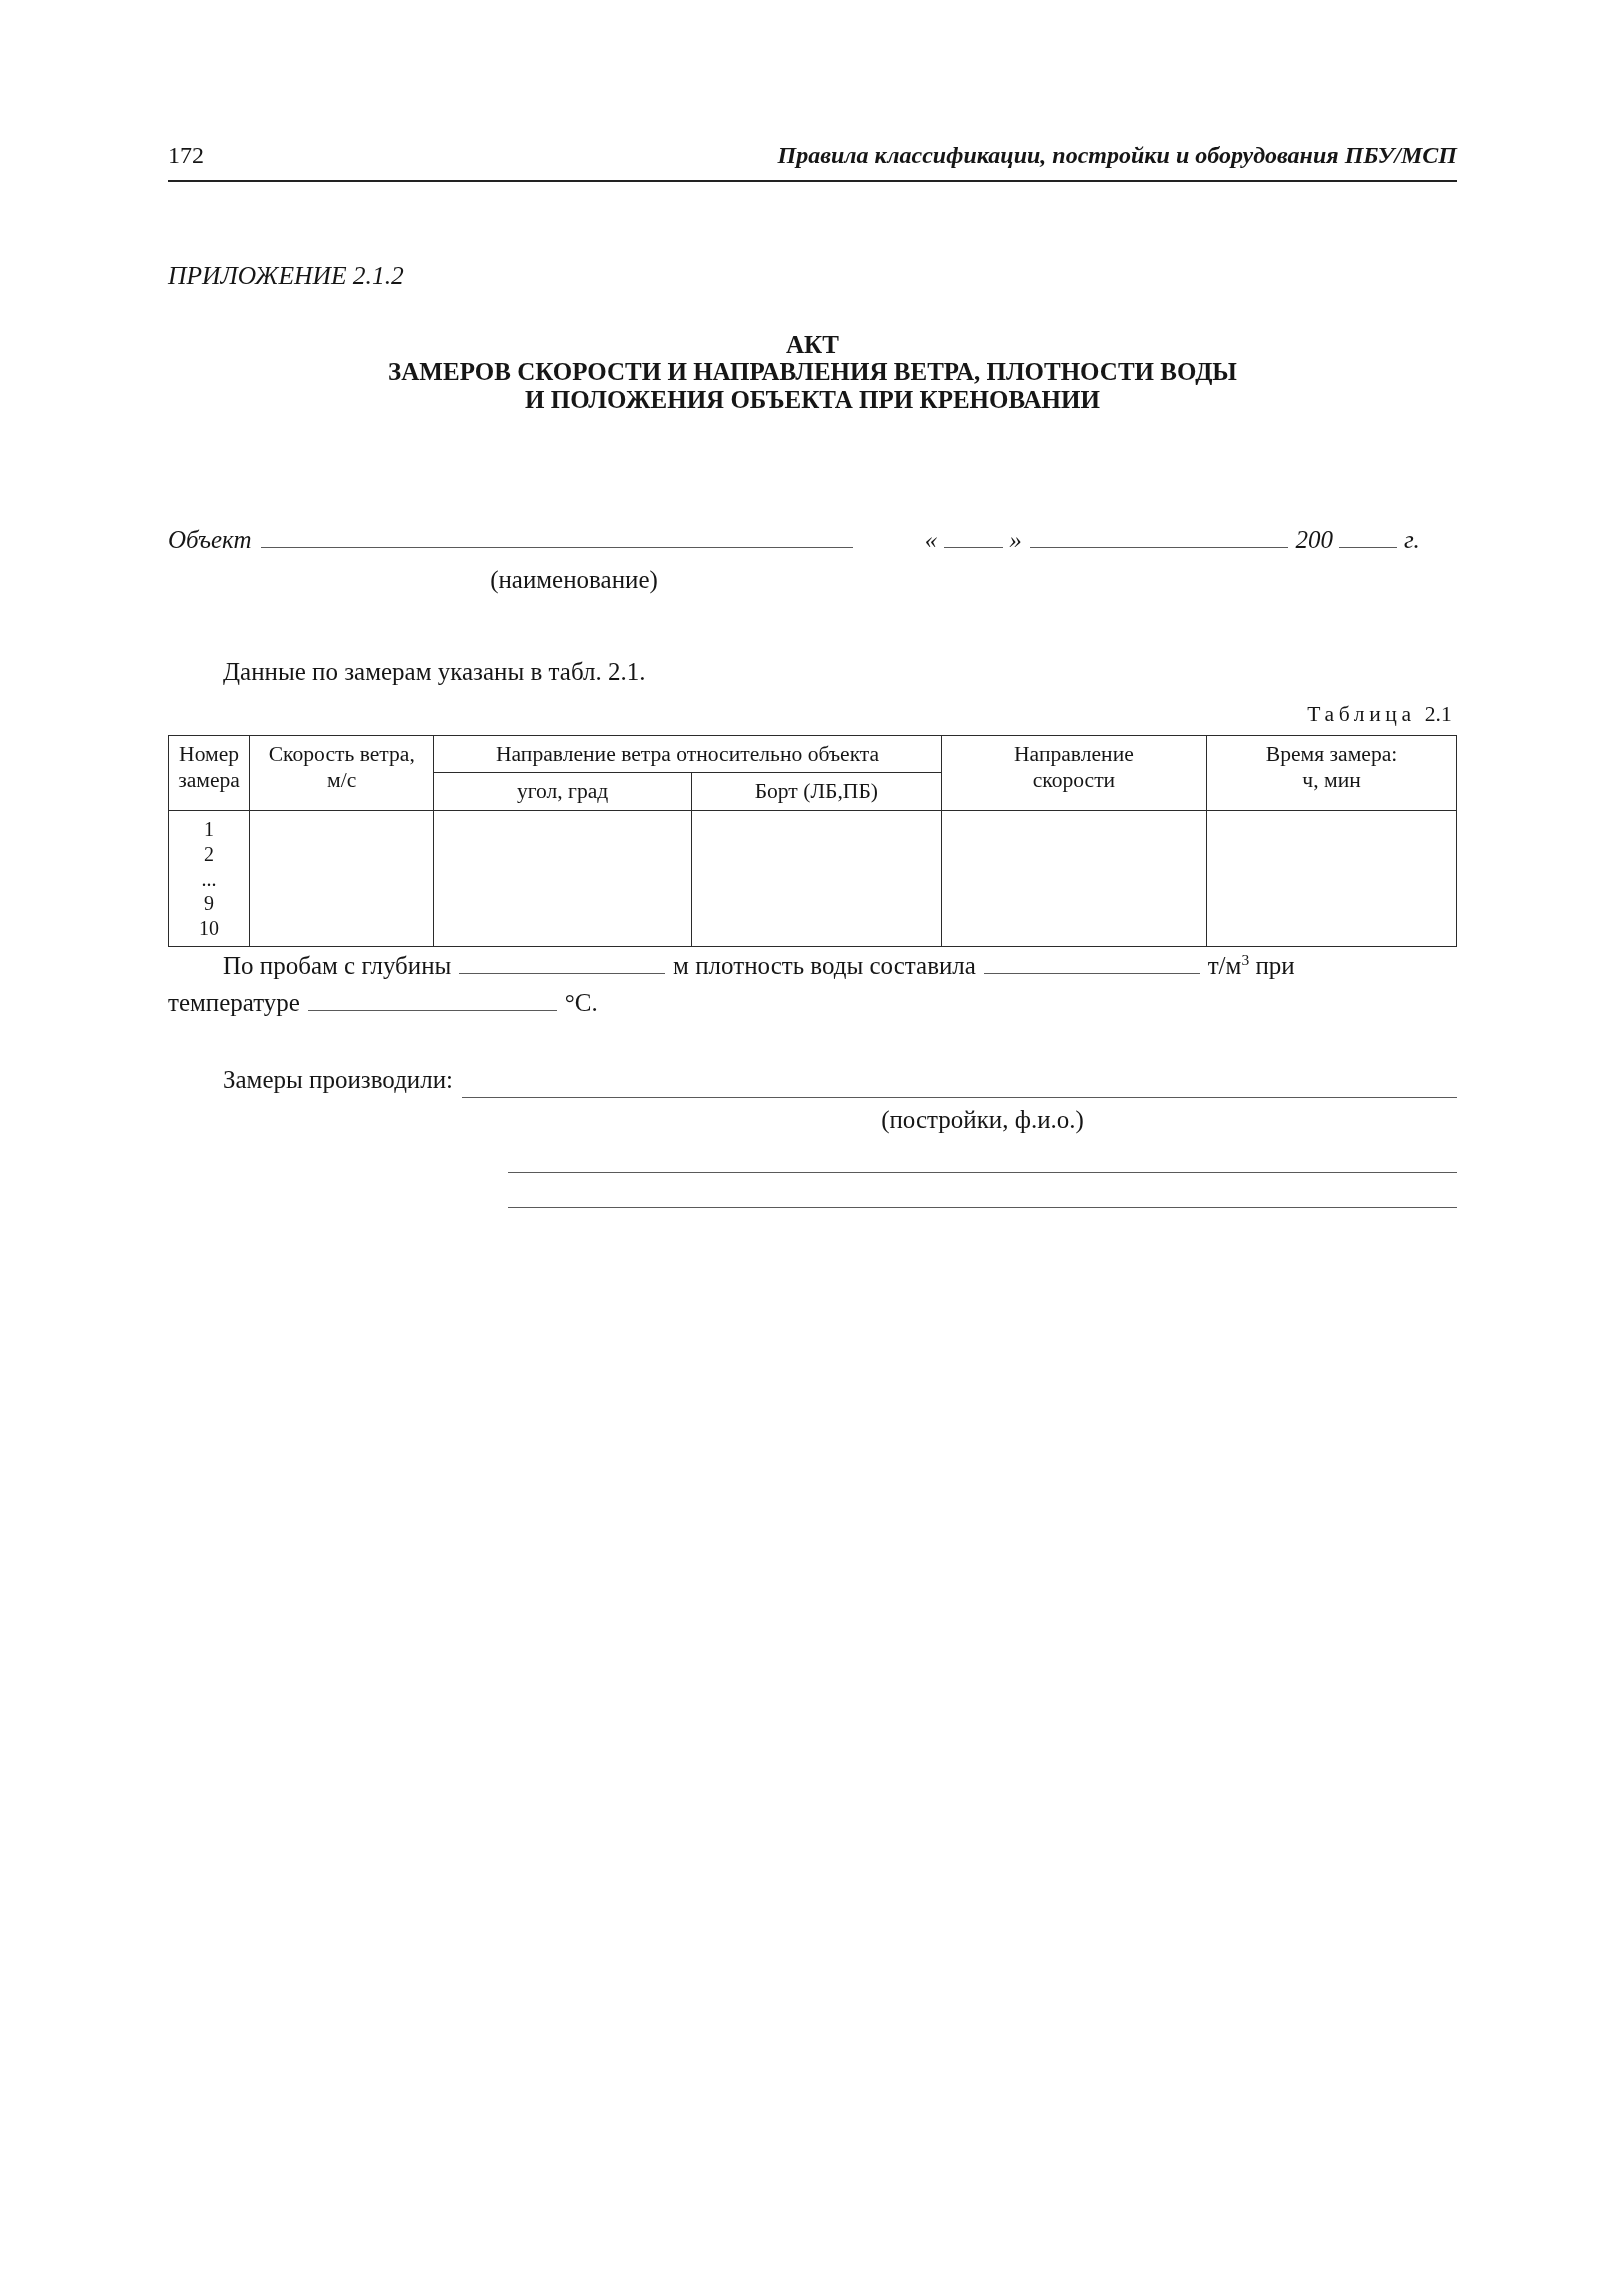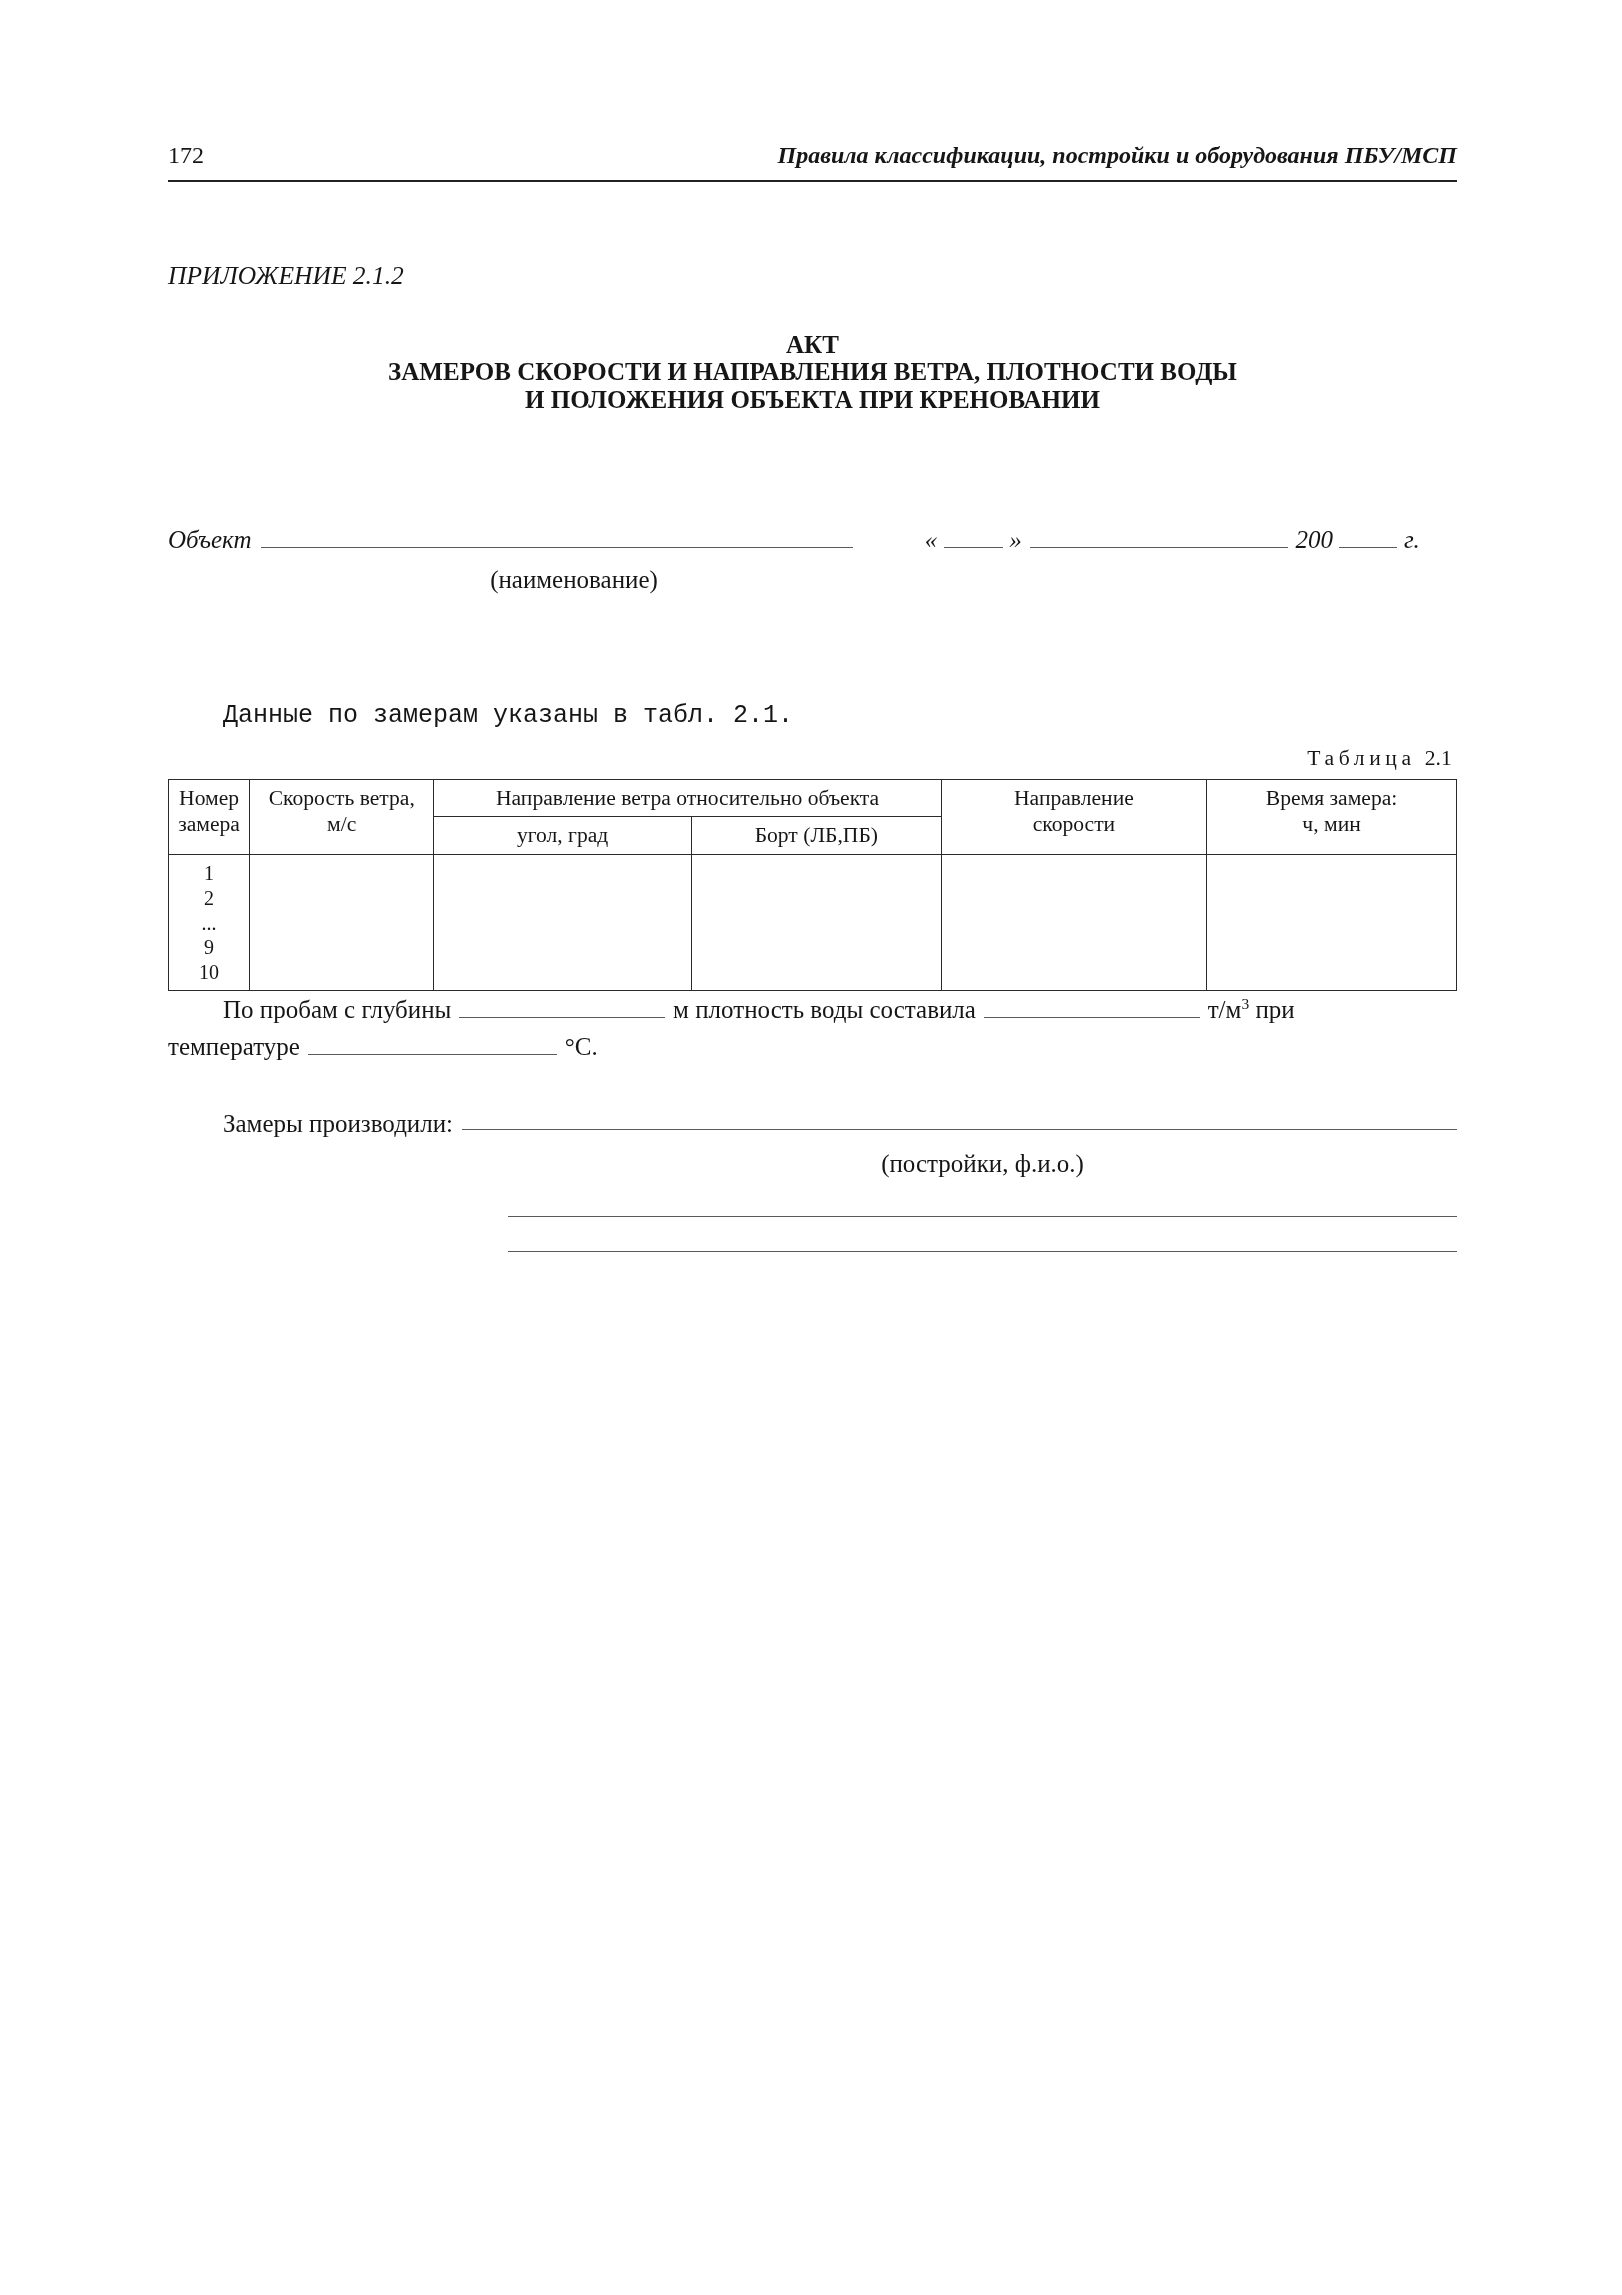--- a/index.html
+++ b/index.html
@@ -66,23 +66,22 @@
   .object-row .w-month { width: 258px; margin: 0 7.9px; }
   .object-row .w-year { width: 58px; margin: 0 6.5px; }
   .object-caption {
     margin-left: 105px;
     width: 602px;
     text-align: center;
     margin-top: 2.6px;
   }
 
   .intro {
-    margin-top: 98px;
+    margin-top: 54px;
     text-indent: 55px;
-    font-family: Liberation Mono, monospace;
   }
 
   .table-caption {
     margin-top: 7.9px;
     text-align: right;
     font-size: 21.6px;
     padding-right: 5.2px;
   }
   .table-caption .spaced { letter-spacing: 4.6px; margin-right: 9.2px; }
 
@@ -118,21 +117,21 @@
   .density-line1 { white-space: nowrap; }
   .density-line1 .indent { display: inline-block; width: 55px; }
   .w-depth { width: 206px; margin: 0 7.9px; }
   .w-density { width: 216px; margin: 0 7.9px; }
   .w-temp { width: 249px; margin: 0 7.9px; }
   sup { font-size: 0.62em; vertical-align: super; line-height: 0; }
 
   .measurers-row {
     margin-top: 39px;
     display: flex;
-    align-items: flex-start;
+    align-items: flex-end;
   }
   .measurers-row .indent { display: inline-block; width: 55px; }
   .measurers-row .w-sig { flex: 1; margin-left: 9.2px; }
   .sig-caption {
     margin-left: 340px;
     width: calc(100% - 340px);
     text-align: center;
     margin-top: 2.6px;
   }
   .sig-line {

